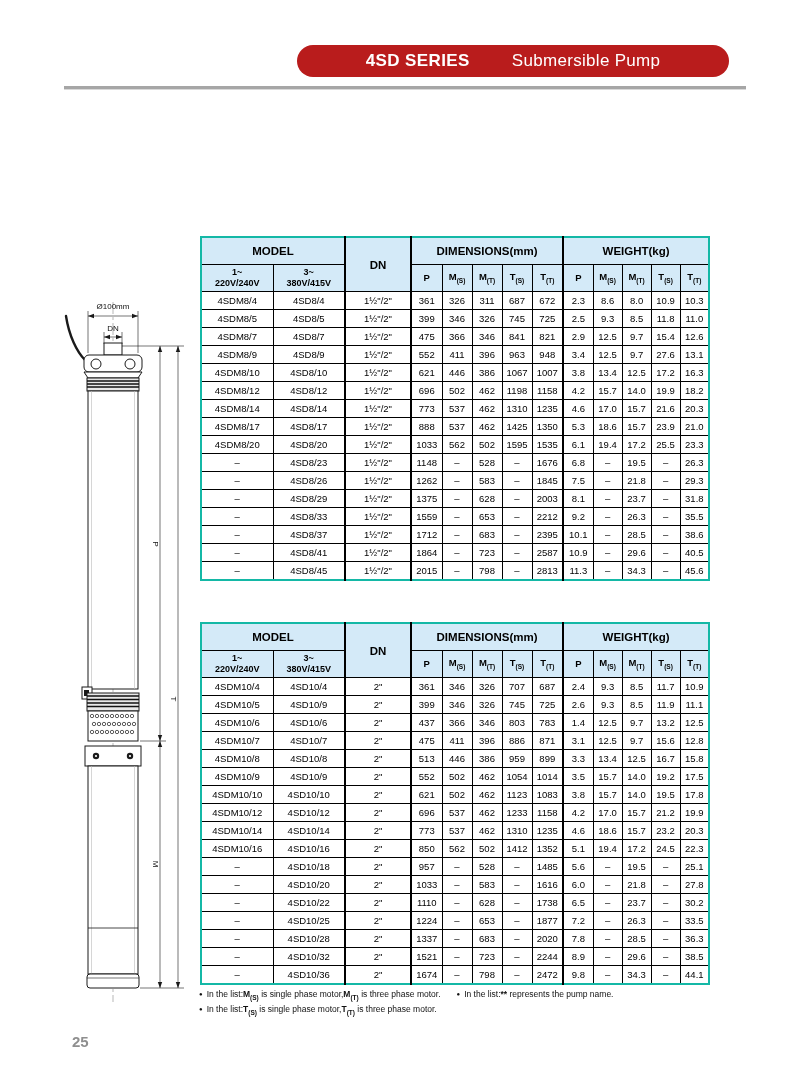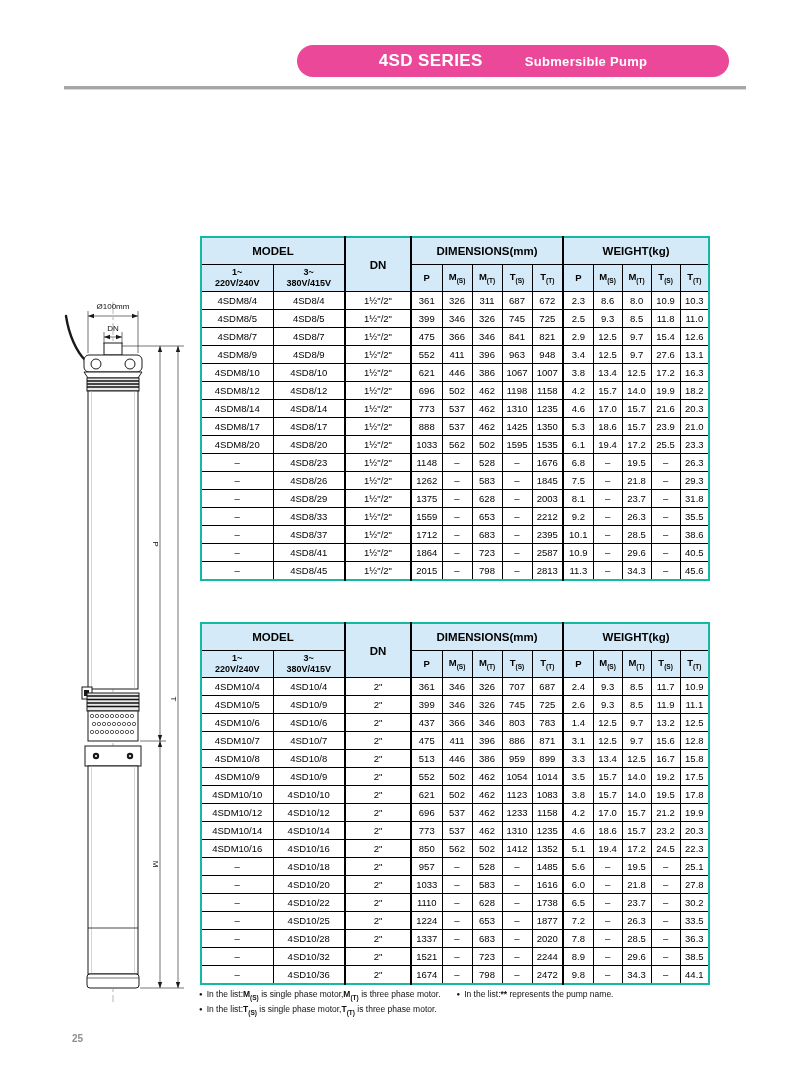--- a/index.html
+++ b/index.html
@@ -3,25 +3,25 @@
 <meta charset="utf-8">
 <style>
   html,body{margin:0;padding:0;}
   body{
     width:805px;height:1081px;position:relative;background:#ffffff;
     font-family:"Liberation Sans",sans-serif;color:#000;overflow:hidden;
   }
   
   .header-pill{
     position:absolute;left:297px;top:45px;width:432px;height:32px;
-    background:#ec4899;border-radius:16px;display:flex;align-items:center;
+    background:#b91c1c;border-radius:16px;display:flex;align-items:center;
     justify-content:center;gap:42px;color:#fff;
   }
   .series-title{font-size:17px;font-weight:bold;letter-spacing:.4px;}
-  .product-title{font-size:13px;font-weight:bold;letter-spacing:.3px;}
+  .product-title{font-size:17px;font-weight:normal;letter-spacing:.3px;}
   .divider{position:absolute;left:64px;top:86px;width:682px;height:3px;background:#a6a6a6;border-bottom:1px solid #d9d9d9;}
 
   
   table.spec{
     position:absolute;left:200px;width:508px;border-collapse:collapse;
     table-layout:fixed;border:2px solid #14b8a6;
   }
   #table1{top:236px;}
   #table2{top:622px;}
   table.spec th,table.spec td{
@@ -37,21 +37,21 @@
   .grp{border-left:2px solid #000 !important;}
 
   
   .footnotes{position:absolute;left:199px;top:989px;width:580px;font-size:8.5px;color:#111;}
   .fn-row{display:flex;gap:16px;margin-bottom:3px;align-items:flex-start;}
   .fn{display:flex;align-items:baseline;}
   .bullet{font-size:6px;margin-right:4px;position:relative;top:-1px;}
   .fn sub{font-size:6.5px;}
 
   
-  .page-number{position:absolute;left:72px;top:1033px;font-size:10px;font-weight:bold;color:#8f8f8f;}
+  .page-number{position:absolute;left:72px;top:1033px;font-size:15px;font-weight:bold;color:#8f8f8f;}
 
   
   .drawing{position:absolute;left:58px;top:294px;width:140px;height:715px;}
   .drawing svg{width:100%;height:100%;}
   .dline{stroke:#1a1a1a;stroke-width:.8;fill:none;}
   .thin{stroke:#1a1a1a;stroke-width:.6;fill:none;}
   .part{stroke:#1a1a1a;stroke-width:1;fill:#ffffff;}
   .fillb{fill:#1a1a1a;stroke:none;}
   .dimtext{font-family:"Liberation Sans",sans-serif;font-size:8px;fill:#111;}
 </style>

